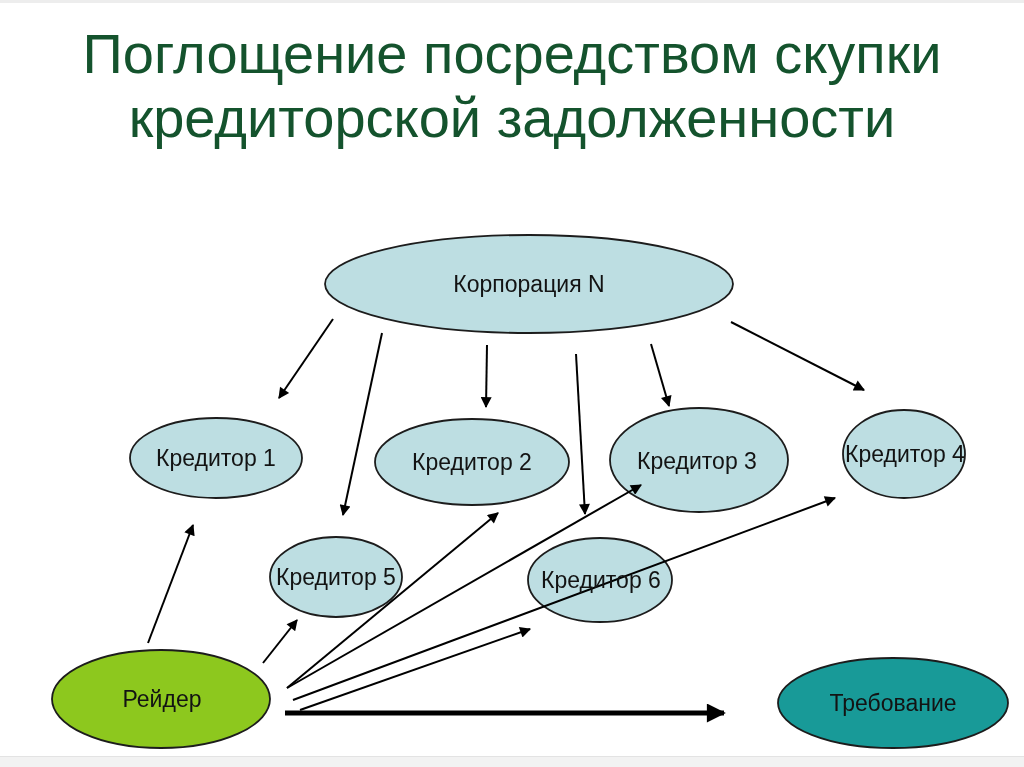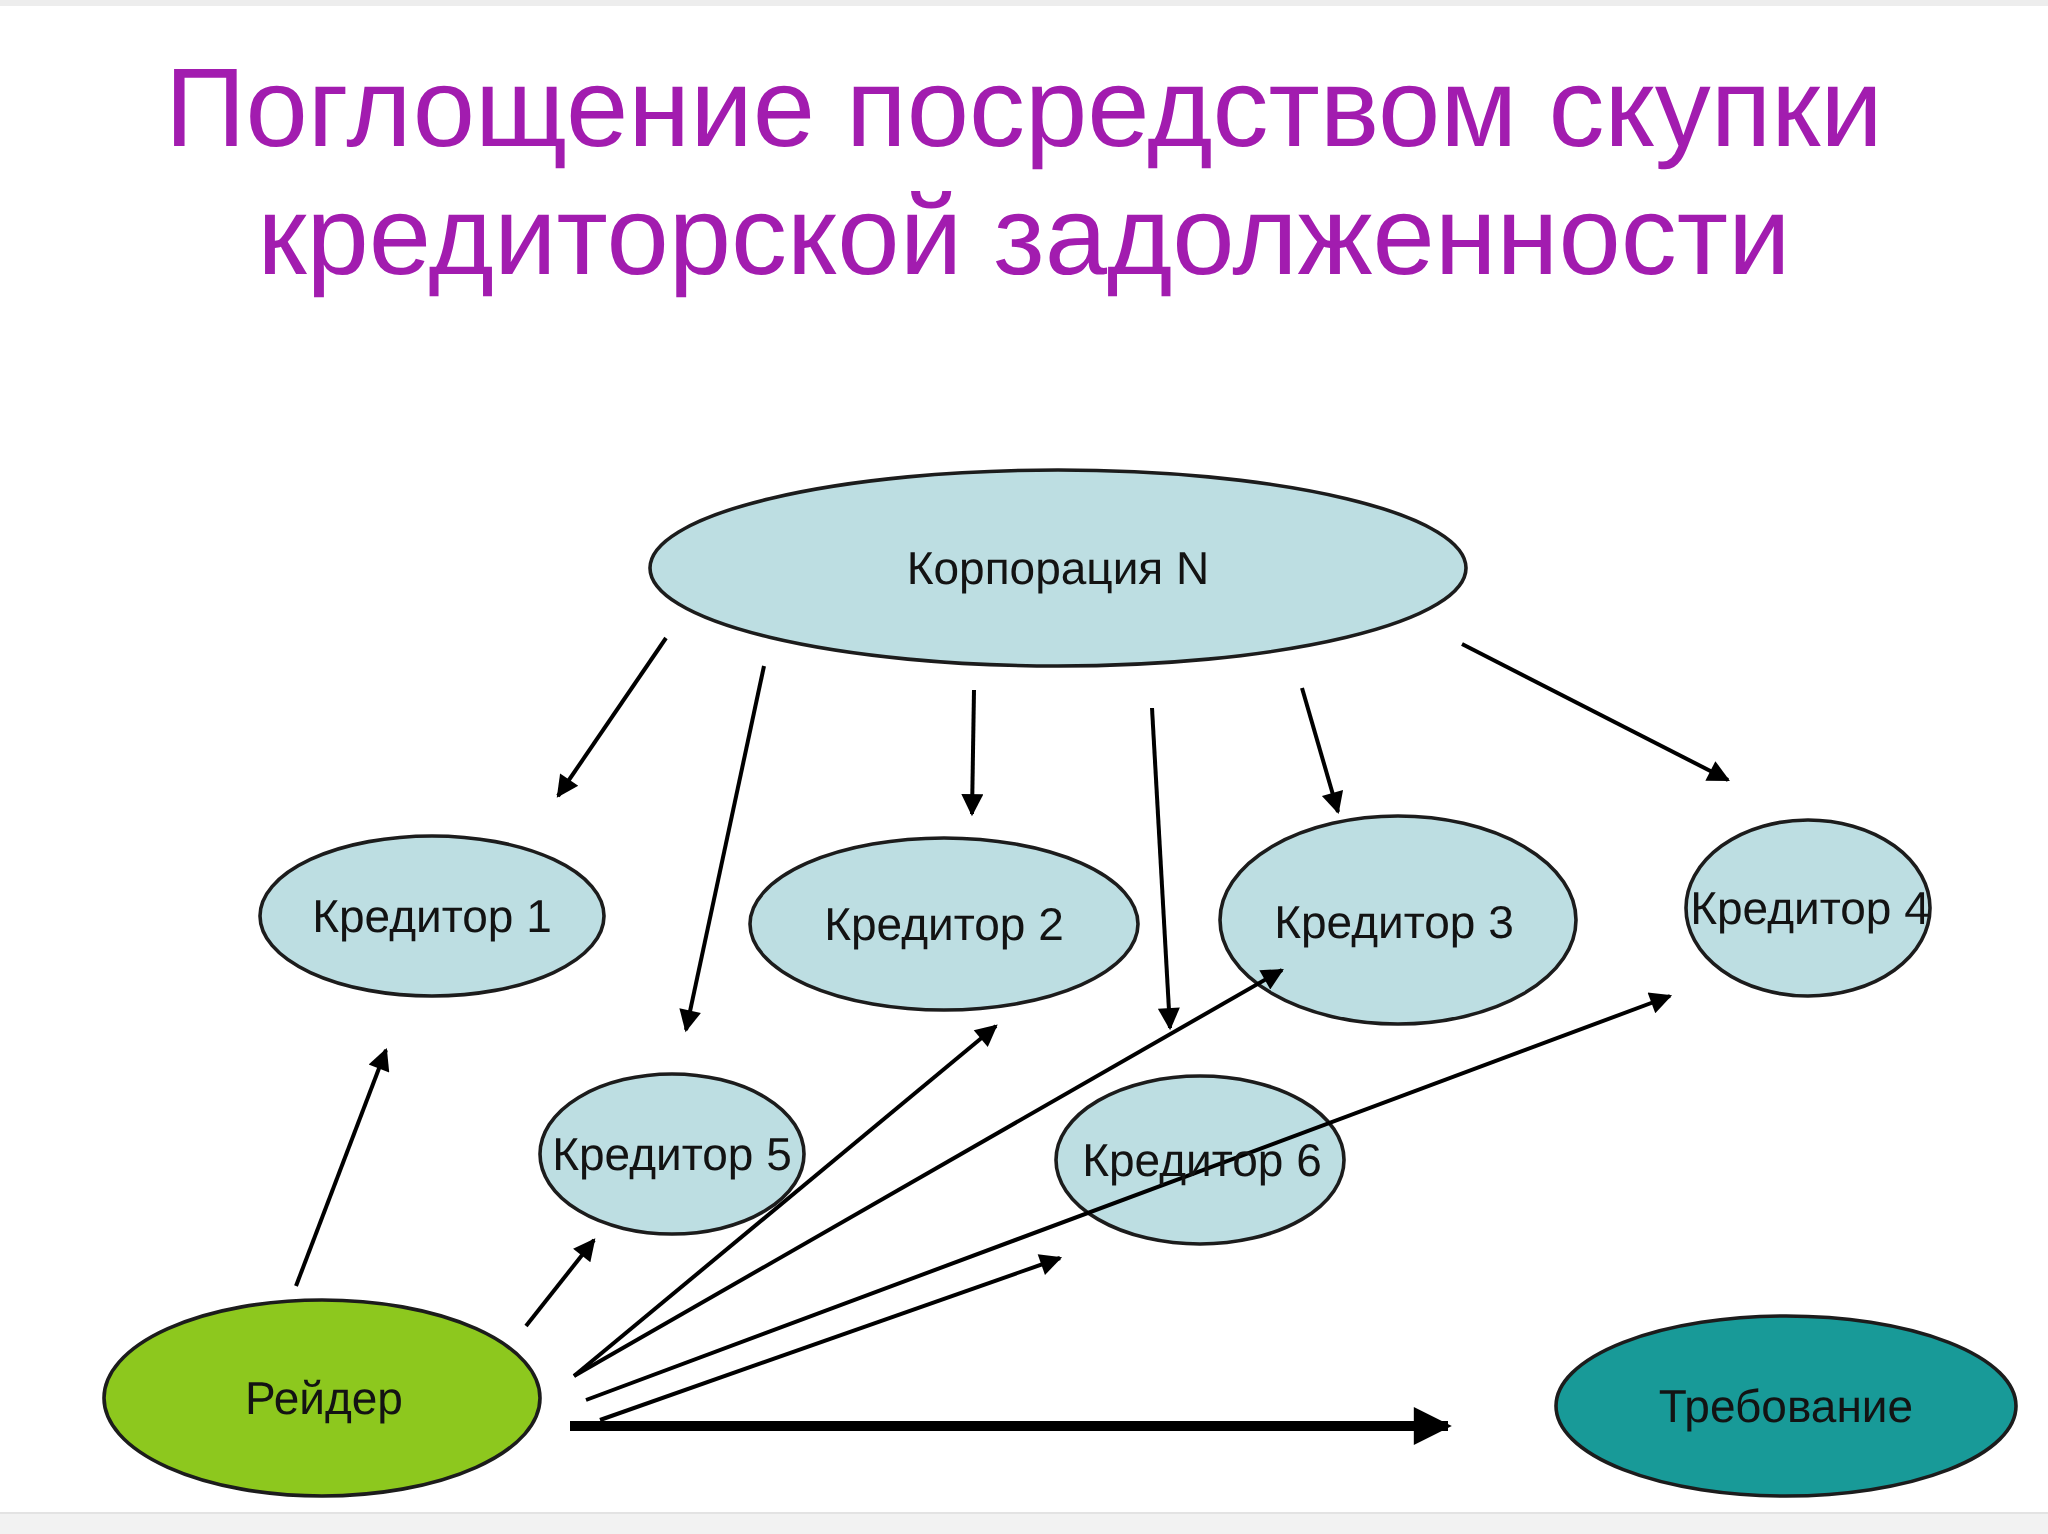--- a/index.html
+++ b/index.html
@@ -34,21 +34,21 @@
   .title {
     position: absolute;
     top: 22px;
     left: 0;
     width: 1024px;
     margin: 0;
     text-align: center;
     font-size: 56px;
     line-height: 1.14;
     font-weight: 400;
-    color: #a21caf;
+    color: #14532d;
     letter-spacing: 0px;
   }
   svg.diagram {
     position: absolute;
     top: 0; left: 0;
   }
   .node {
     stroke: #1c1c1c;
     stroke-width: 1.8;
   }

